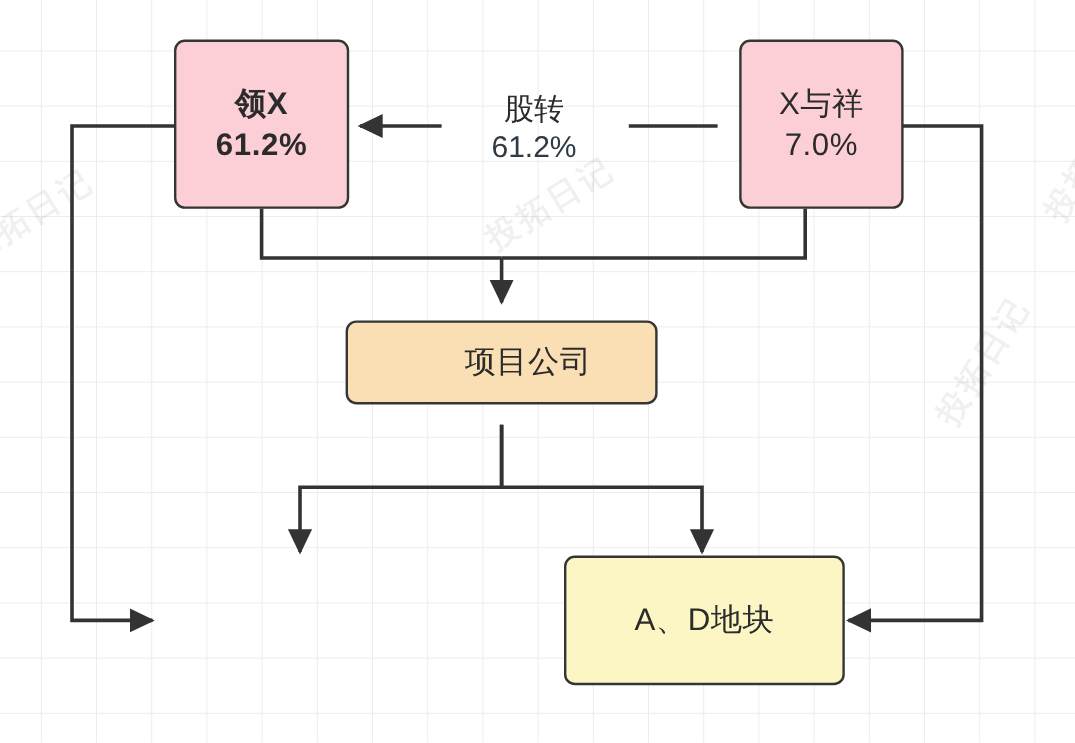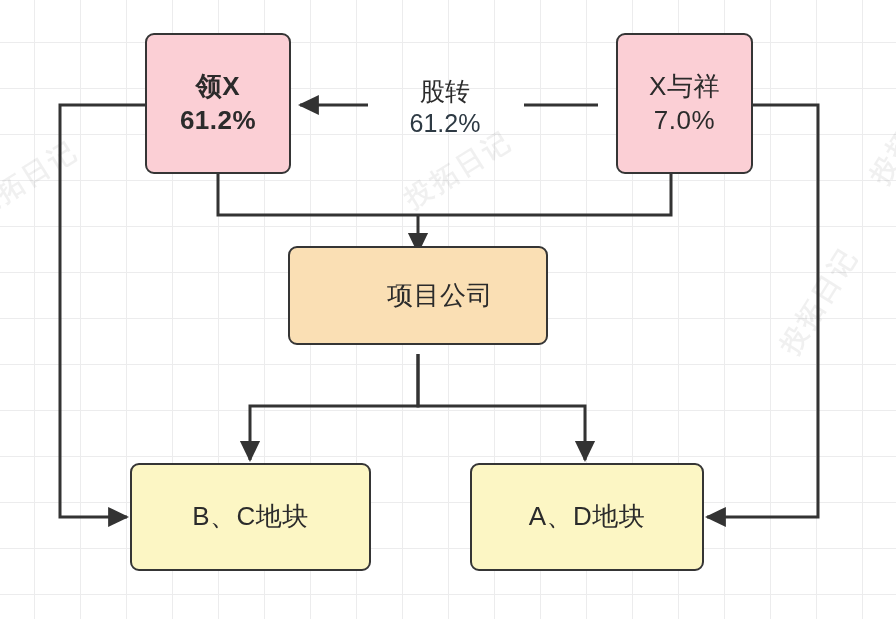--- a/index.html
+++ b/index.html
@@ -65,21 +65,21 @@
     letter-spacing: 0.5px;
   }
   .node .ln { display: block; white-space: nowrap; }
 
   .node-pink { background: #fbcfd5; font-size: 26px; }
   .node-orange { background: #fadfb4; font-size: 26px; }
   .node-yellow { background: #fcf6c4; font-size: 26px; }
 
   #node-ling      { left: 145px; top: 33px;  width: 146px; height: 141px; font-weight: bold; }
   #node-xyuxiang  { left: 582px; top: 33px;  width: 137px; height: 141px; margin-left: 34px; }
-  #node-project   { left: 288px; top: 246px; width: 260px; height: 99px; padding-left: 44px; }
+  #node-project   { left: 288px; top: 267px; width: 260px; height: 70px; padding-left: 44px; }
   #node-plot-bc   { left: 130px; top: 463px; width: 241px; height: 108px; }
   #node-plot-ad   { left: 470px; top: 463px; width: 234px; height: 108px; align-items: center; }
 
   .edge-label {
     position: absolute;
     text-align: center;
     line-height: 1.26;
     white-space: nowrap;
     background: transparent;
   }
@@ -134,23 +134,20 @@
 
   <div class="node node-pink" id="node-xyuxiang">
     <span class="ln">X与祥</span>
     <span class="ln">7.0%</span>
   </div>
 
   <div class="node node-orange" id="node-project">
     <span class="ln">项目公司</span>
   </div>
 
-  <div class="node node-yellow" id="node-plot-bc">
-    <span class="ln">B、C地块</span>
-  </div>
 
   <div class="node node-yellow" id="node-plot-ad">
     <span class="ln">A、D地块</span>
   </div>
 
   <div class="edge-label" id="label-guzhuan">
     <span class="l1">股转</span>
     <span class="l2">61.2%</span>
   </div>
 

